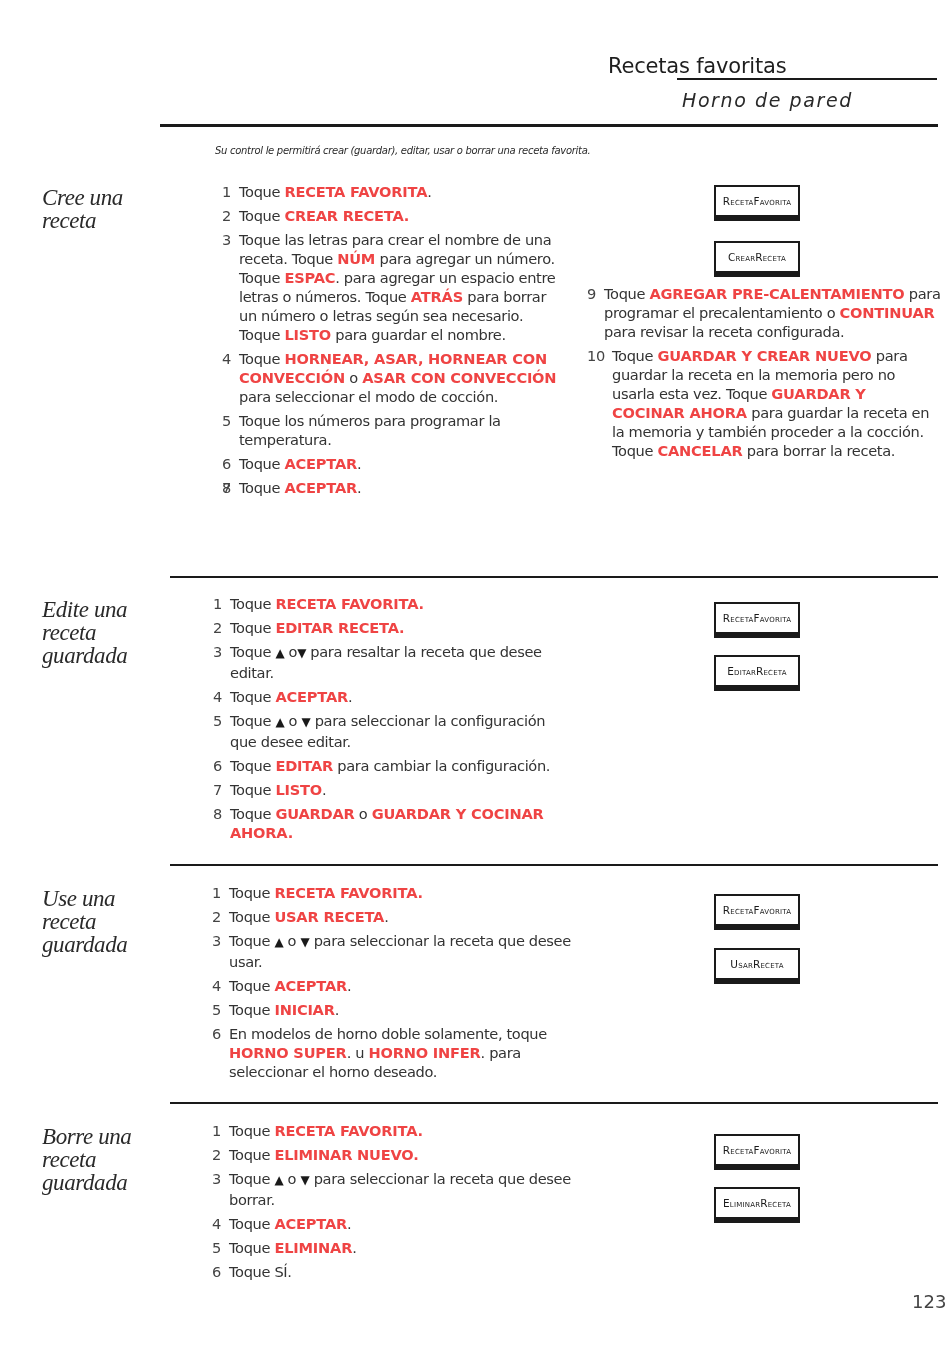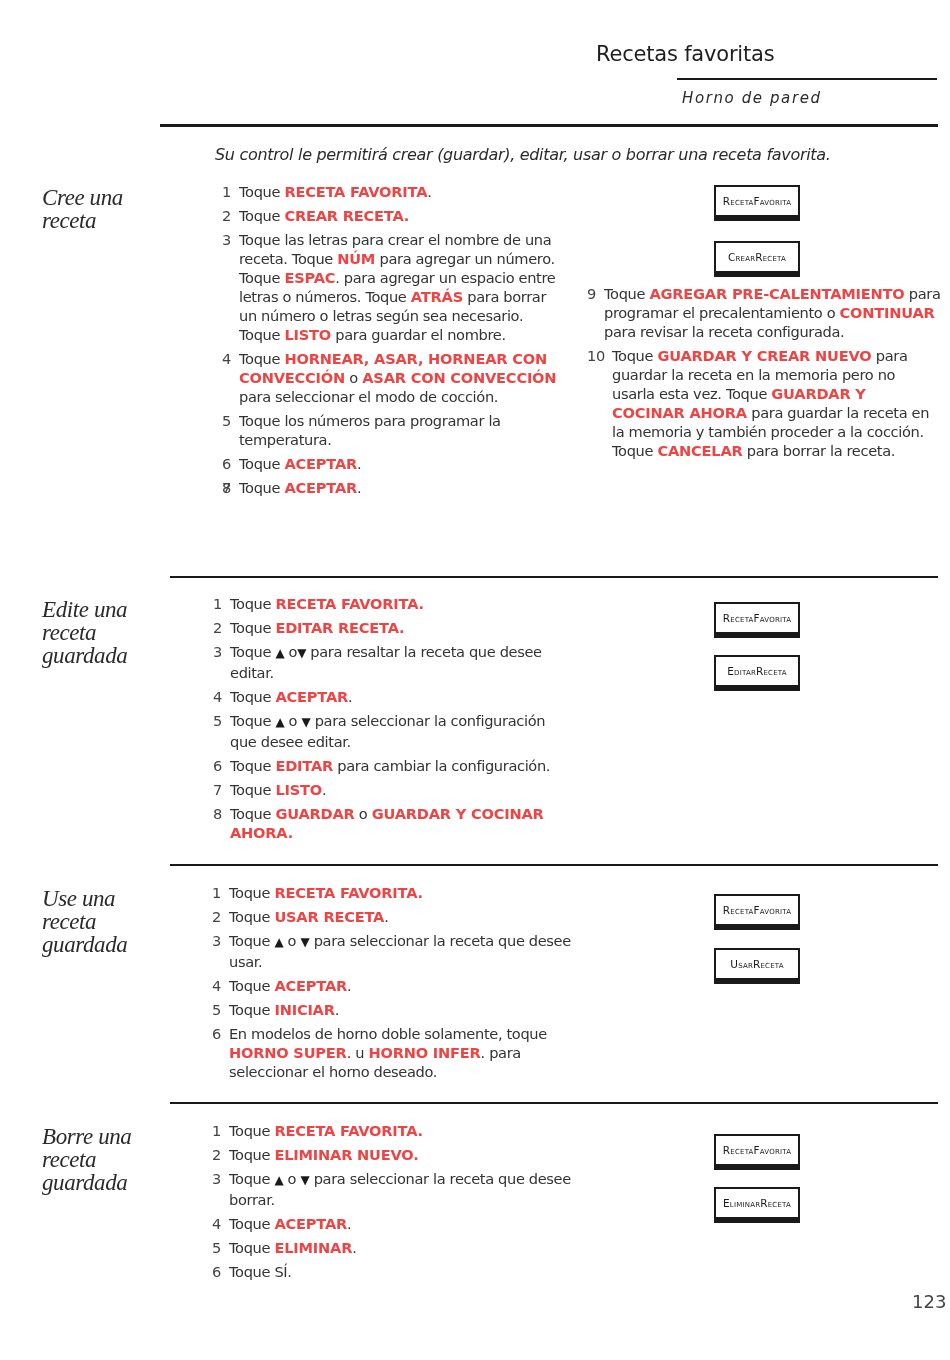--- a/index.html
+++ b/index.html
@@ -3,30 +3,30 @@
 <meta charset="utf-8">
 <style>
   html, body { margin: 0; padding: 0; background: #ffffff; }
   body {
     width: 950px; height: 1360px; position: relative; overflow: hidden;
     font-family: "DejaVu Sans", sans-serif; color: #2a2a2a;
   }
   .abs { position: absolute; }
   .page-title {
     left: 592px; top: 38px; font-size: 21px; color: #1e1e1e;
-    font-weight: normal; letter-spacing: -0.2px; margin: 4px;
+    font-weight: normal; letter-spacing: -0.2px; margin: 16px;
   }
   .title-rule { left: 677px; top: 78px; width: 260px; height: 0; border-top: 2px solid #1a1a1a; }
   .subtitle {
-    left: 682px; top: 89px; font-size: 15px; font-style: italic;
+    left: 682px; top: 89px; font-size: 19px; font-style: italic;
     letter-spacing: 1.6px; color: #2a2a2a;
   }
   .main-rule { left: 160px; top: 124px; width: 778px; border-top: 3px solid #1a1a1a; }
   .intro {
-    left: 215px; top: 145px; font-size: 16px; font-style: italic;
+    left: 215px; top: 145px; font-size: 10px; font-style: italic;
     color: #2a2a2a; letter-spacing: -0.3px;
   }
   .sec-rule { left: 170px; width: 768px; border-top: 2px solid #1a1a1a; }
   .sec-title {
     left: 42px; font-size: 23px; font-style: italic; line-height: 23px;
     color: #2a2a2a; letter-spacing: -0.4px; width: 140px; font-family: Liberation Serif, serif;
   }
   ol.steps { list-style: none; margin: 0; padding: 0; font-size: 14.6px; line-height: 19px; letter-spacing: -0.35px; }
   ol.steps li { position: relative; padding-left: 17px; margin-bottom: 5px; color: #333; }
   ol.steps li .num { position: absolute; left: 0; top: 0; color: #444; }

